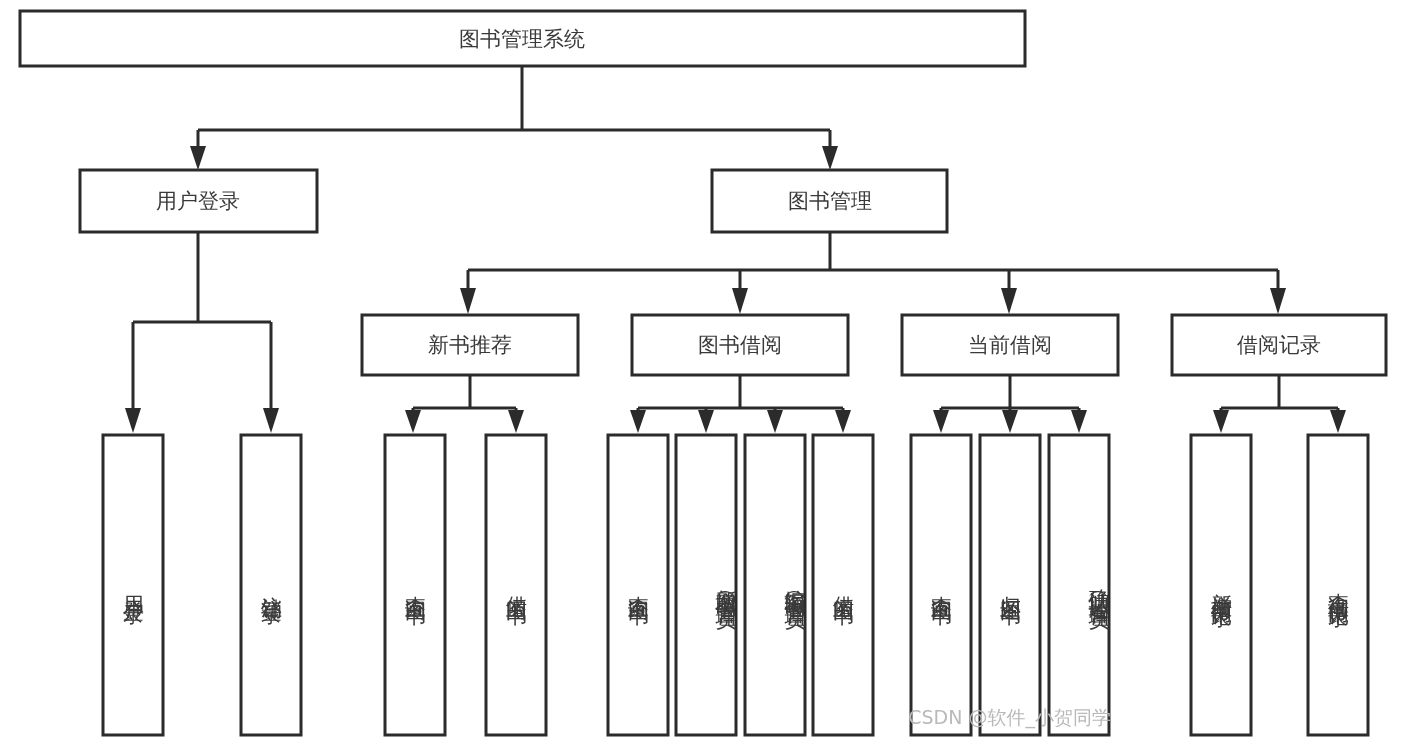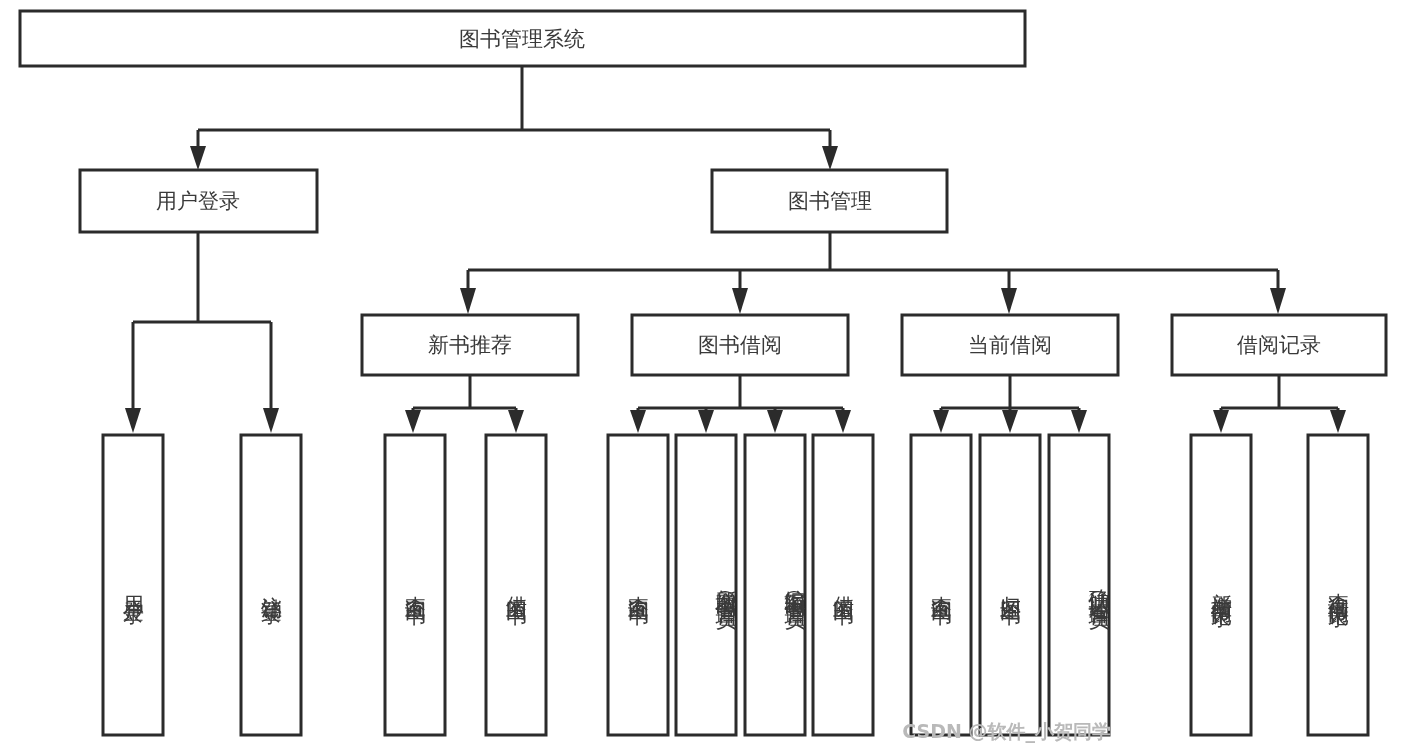--- a/index.html
+++ b/index.html
@@ -57,26 +57,25 @@
     text-orientation: upright;
     white-space: nowrap;
     letter-spacing: 3px;
     line-height: 1;
     text-align: center;
     pointer-events: none;
   }
   .watermark {
     position: absolute;
     right: 8px;
-    bottom: 2px;
+    bottom: 16px;
     font-family: "DejaVu Sans", "Liberation Sans", sans-serif;
     font-size: 19px;
     color: #b9b9b9;
     white-space: nowrap;
-    font-weight: bold;
   }
 </style>
 </head>
 <body>
 
 <div id="diagram-root">
 
   <svg class="diagram-svg" viewBox="0 0 1405 747" xmlns="http://www.w3.org/2000/svg">
 
     <defs>

